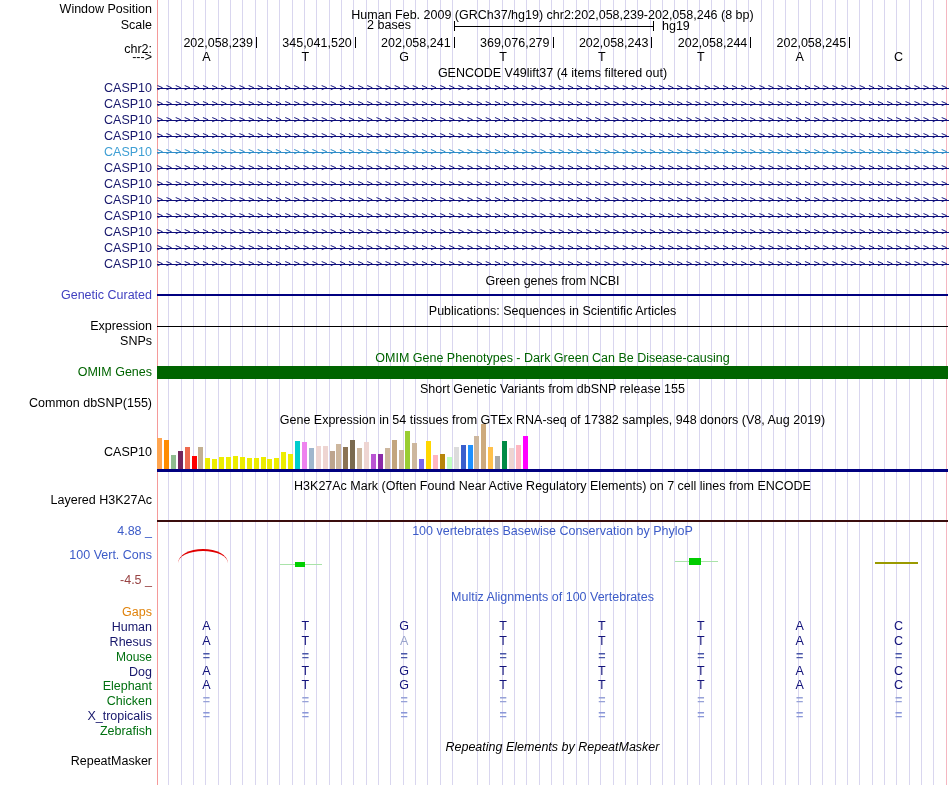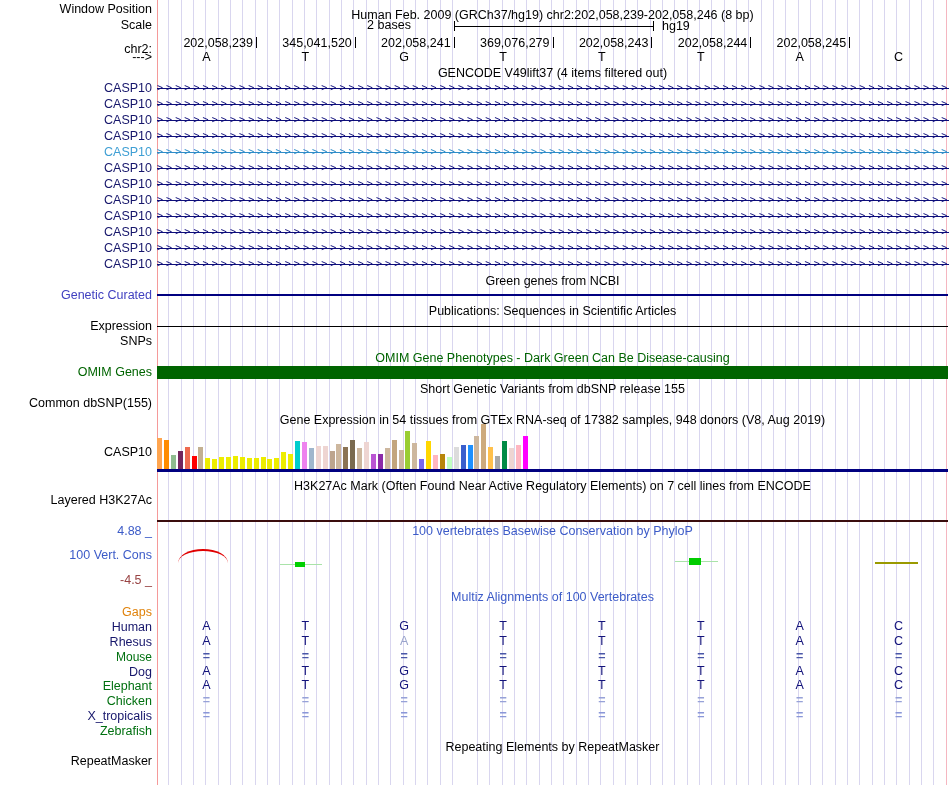--- a/index.html
+++ b/index.html
@@ -78,21 +78,21 @@
 
   <div class="ctitle" style="top:524px;color:#3C5BC8;z-index:2;">100 vertebrates Basewise Conservation by PhyloP</div>
   <div class="lbl" style="top:524px;color:#3C5BC8;">4.88 _</div>
   <div class="lbl" style="top:548px;color:#3C5BC8;">100 Vert. Cons</div>
   <div class="lbl" style="top:573px;color:#994444;">-4.5 _</div>
   <div id="phylopMarks"></div>
 
   <div class="ctitle" style="top:590px;color:#3C5BC8;z-index:2;">Multiz Alignments of 100 Vertebrates</div>
   <div id="multizRows"></div>
 
-  <div class="ctitle" style="top:740px;z-index:2;">Repeating Elements by RepeatMasker</div>
+  <div class="ctitle" style="top:740px;z-index:2;font-style:italic;">Repeating Elements by RepeatMasker</div>
   <div class="lbl" style="top:754px;">RepeatMasker</div>
 
 <div style="position: absolute; left: 255.9px; top: 37px; width: 1px; height: 11px; background: rgb(0, 0, 0); z-index: 2;"></div>
     <div style="position: absolute; left: 163.9px; top: 36px; width: 89px; text-align: right; font-size: 12.5px; z-index: 2;">202,058,239</div>
     <div style="position: absolute; left: 354.8px; top: 37px; width: 1px; height: 11px; background: rgb(0, 0, 0); z-index: 2;"></div>
     <div style="position: absolute; left: 262.8px; top: 36px; width: 89px; text-align: right; font-size: 12.5px; z-index: 2;">345,041,520</div>
     <div style="position: absolute; left: 453.6px; top: 37px; width: 1px; height: 11px; background: rgb(0, 0, 0); z-index: 2;"></div>
     <div style="position: absolute; left: 361.6px; top: 36px; width: 89px; text-align: right; font-size: 12.5px; z-index: 2;">202,058,241</div>
     <div style="position: absolute; left: 552.5px; top: 37px; width: 1px; height: 11px; background: rgb(0, 0, 0); z-index: 2;"></div>
     <div style="position: absolute; left: 460.5px; top: 36px; width: 89px; text-align: right; font-size: 12.5px; z-index: 2;">369,076,279</div>

